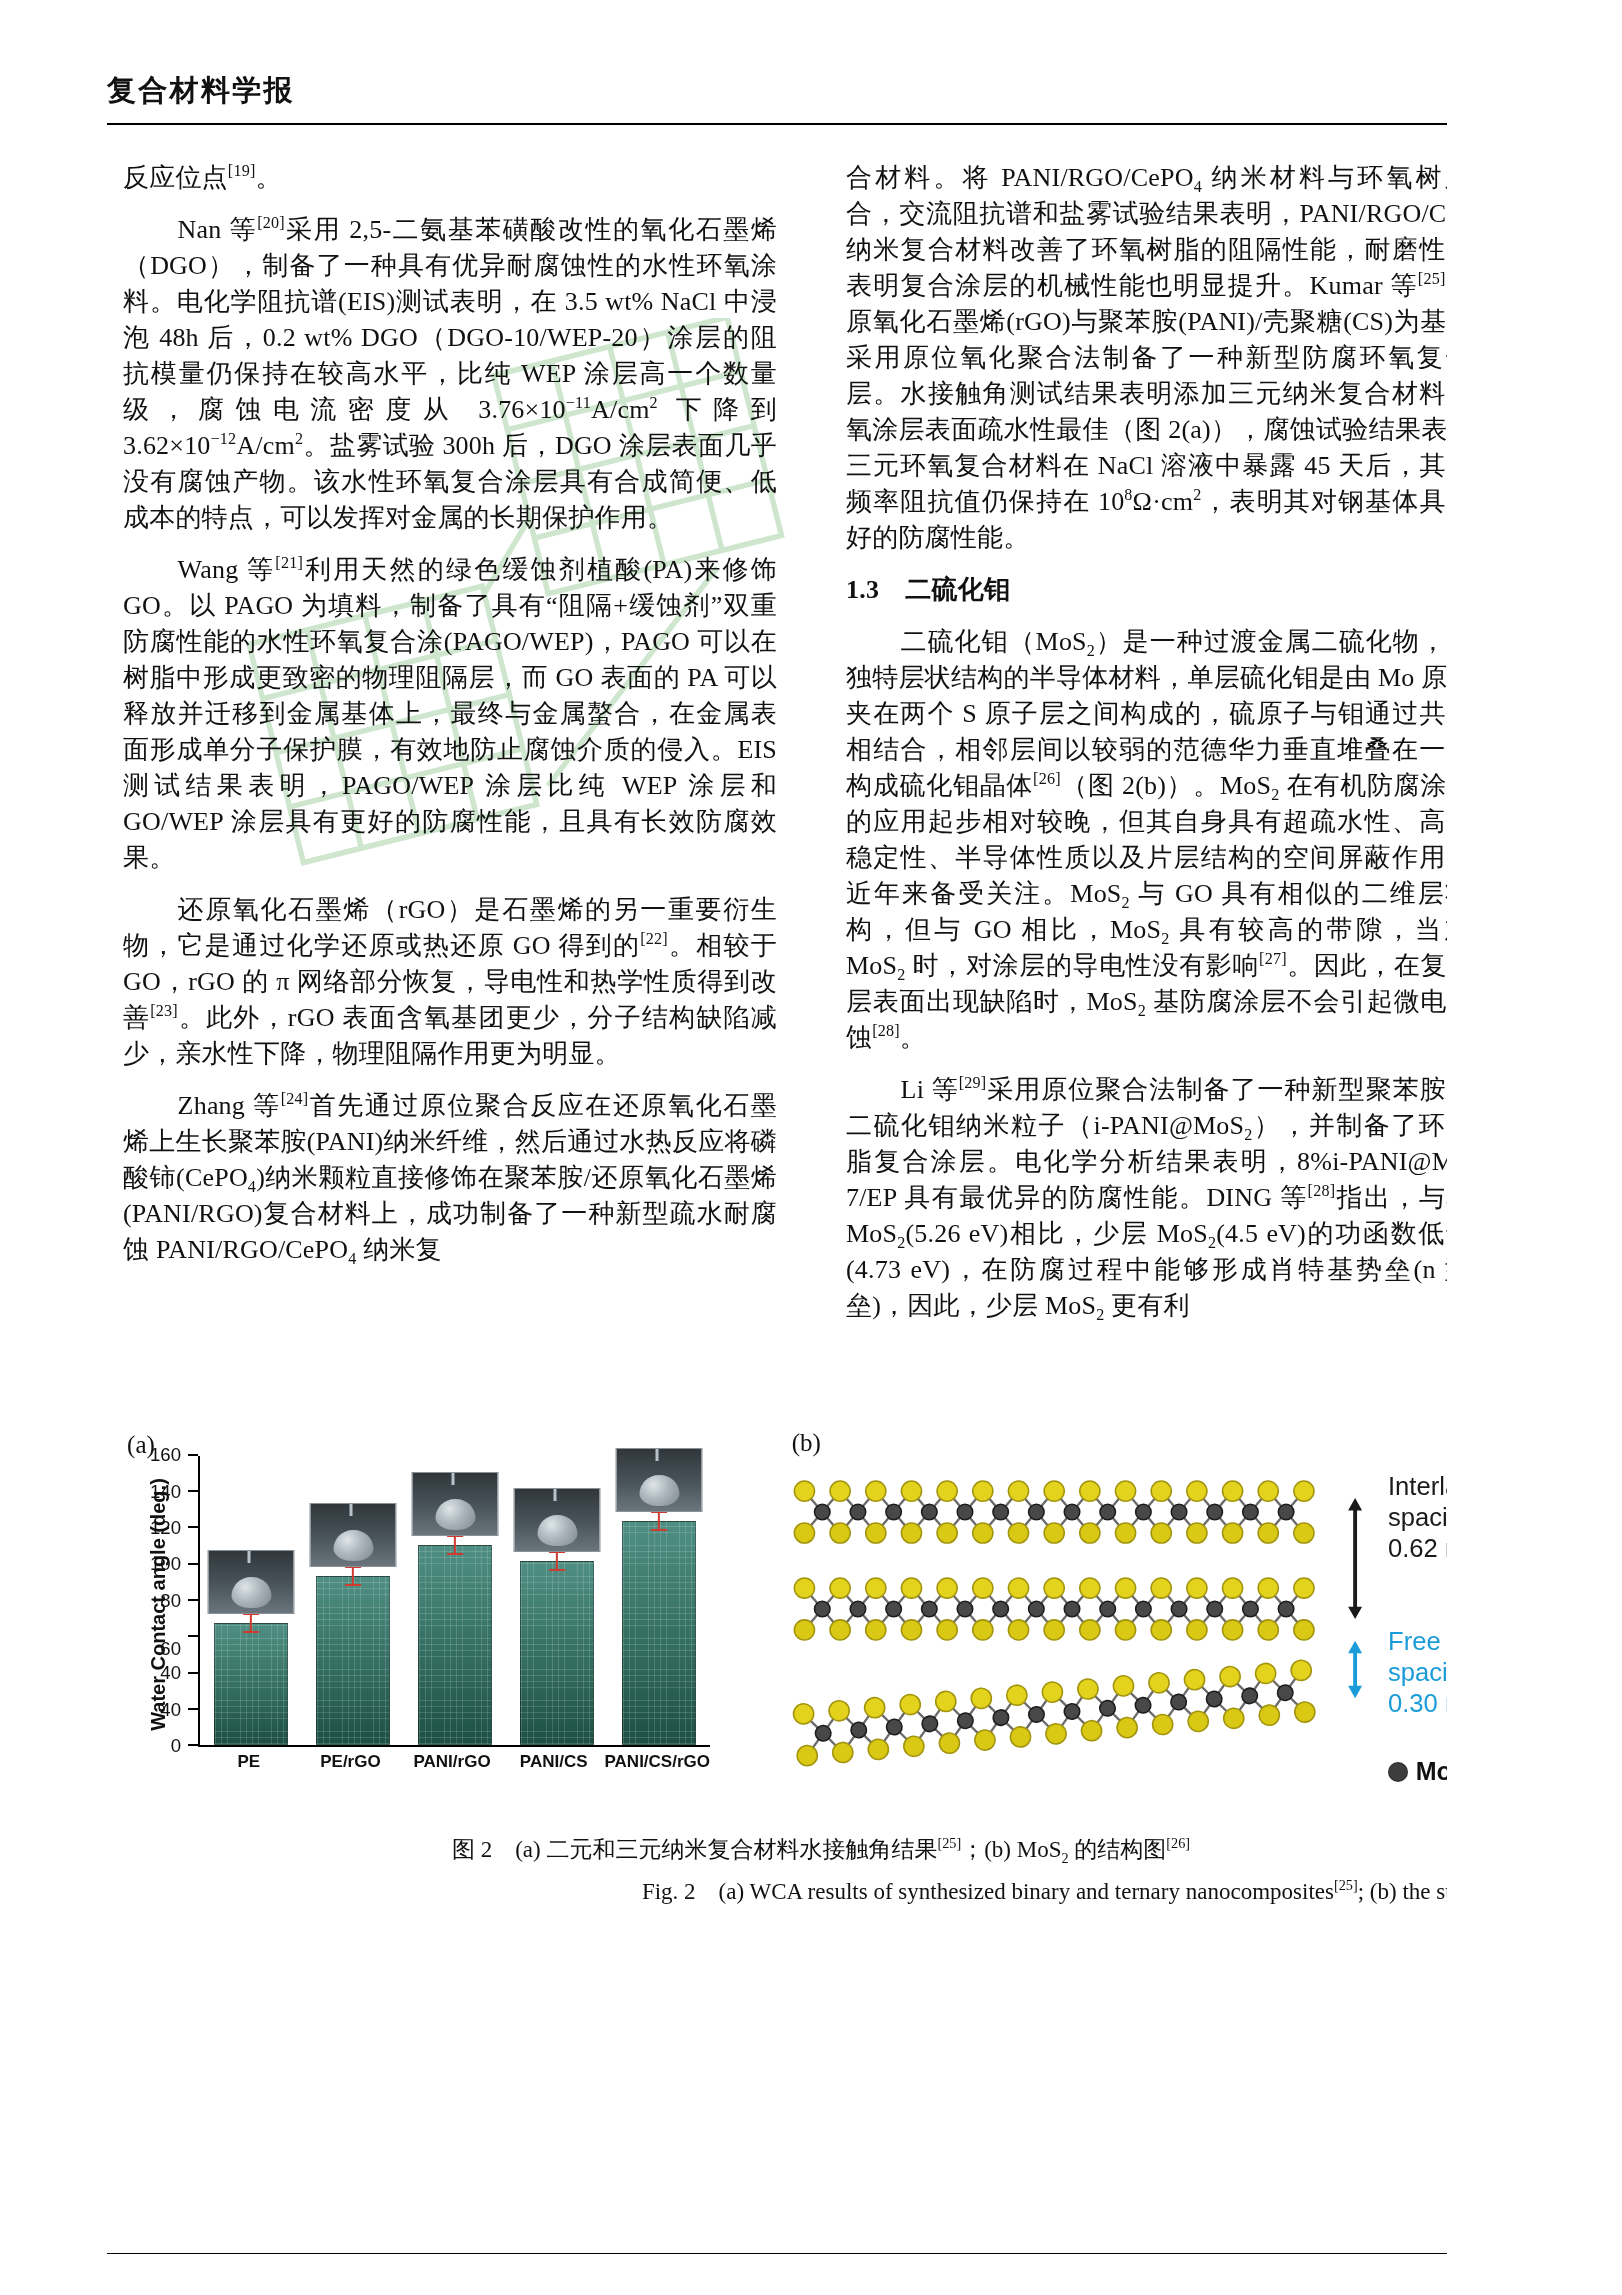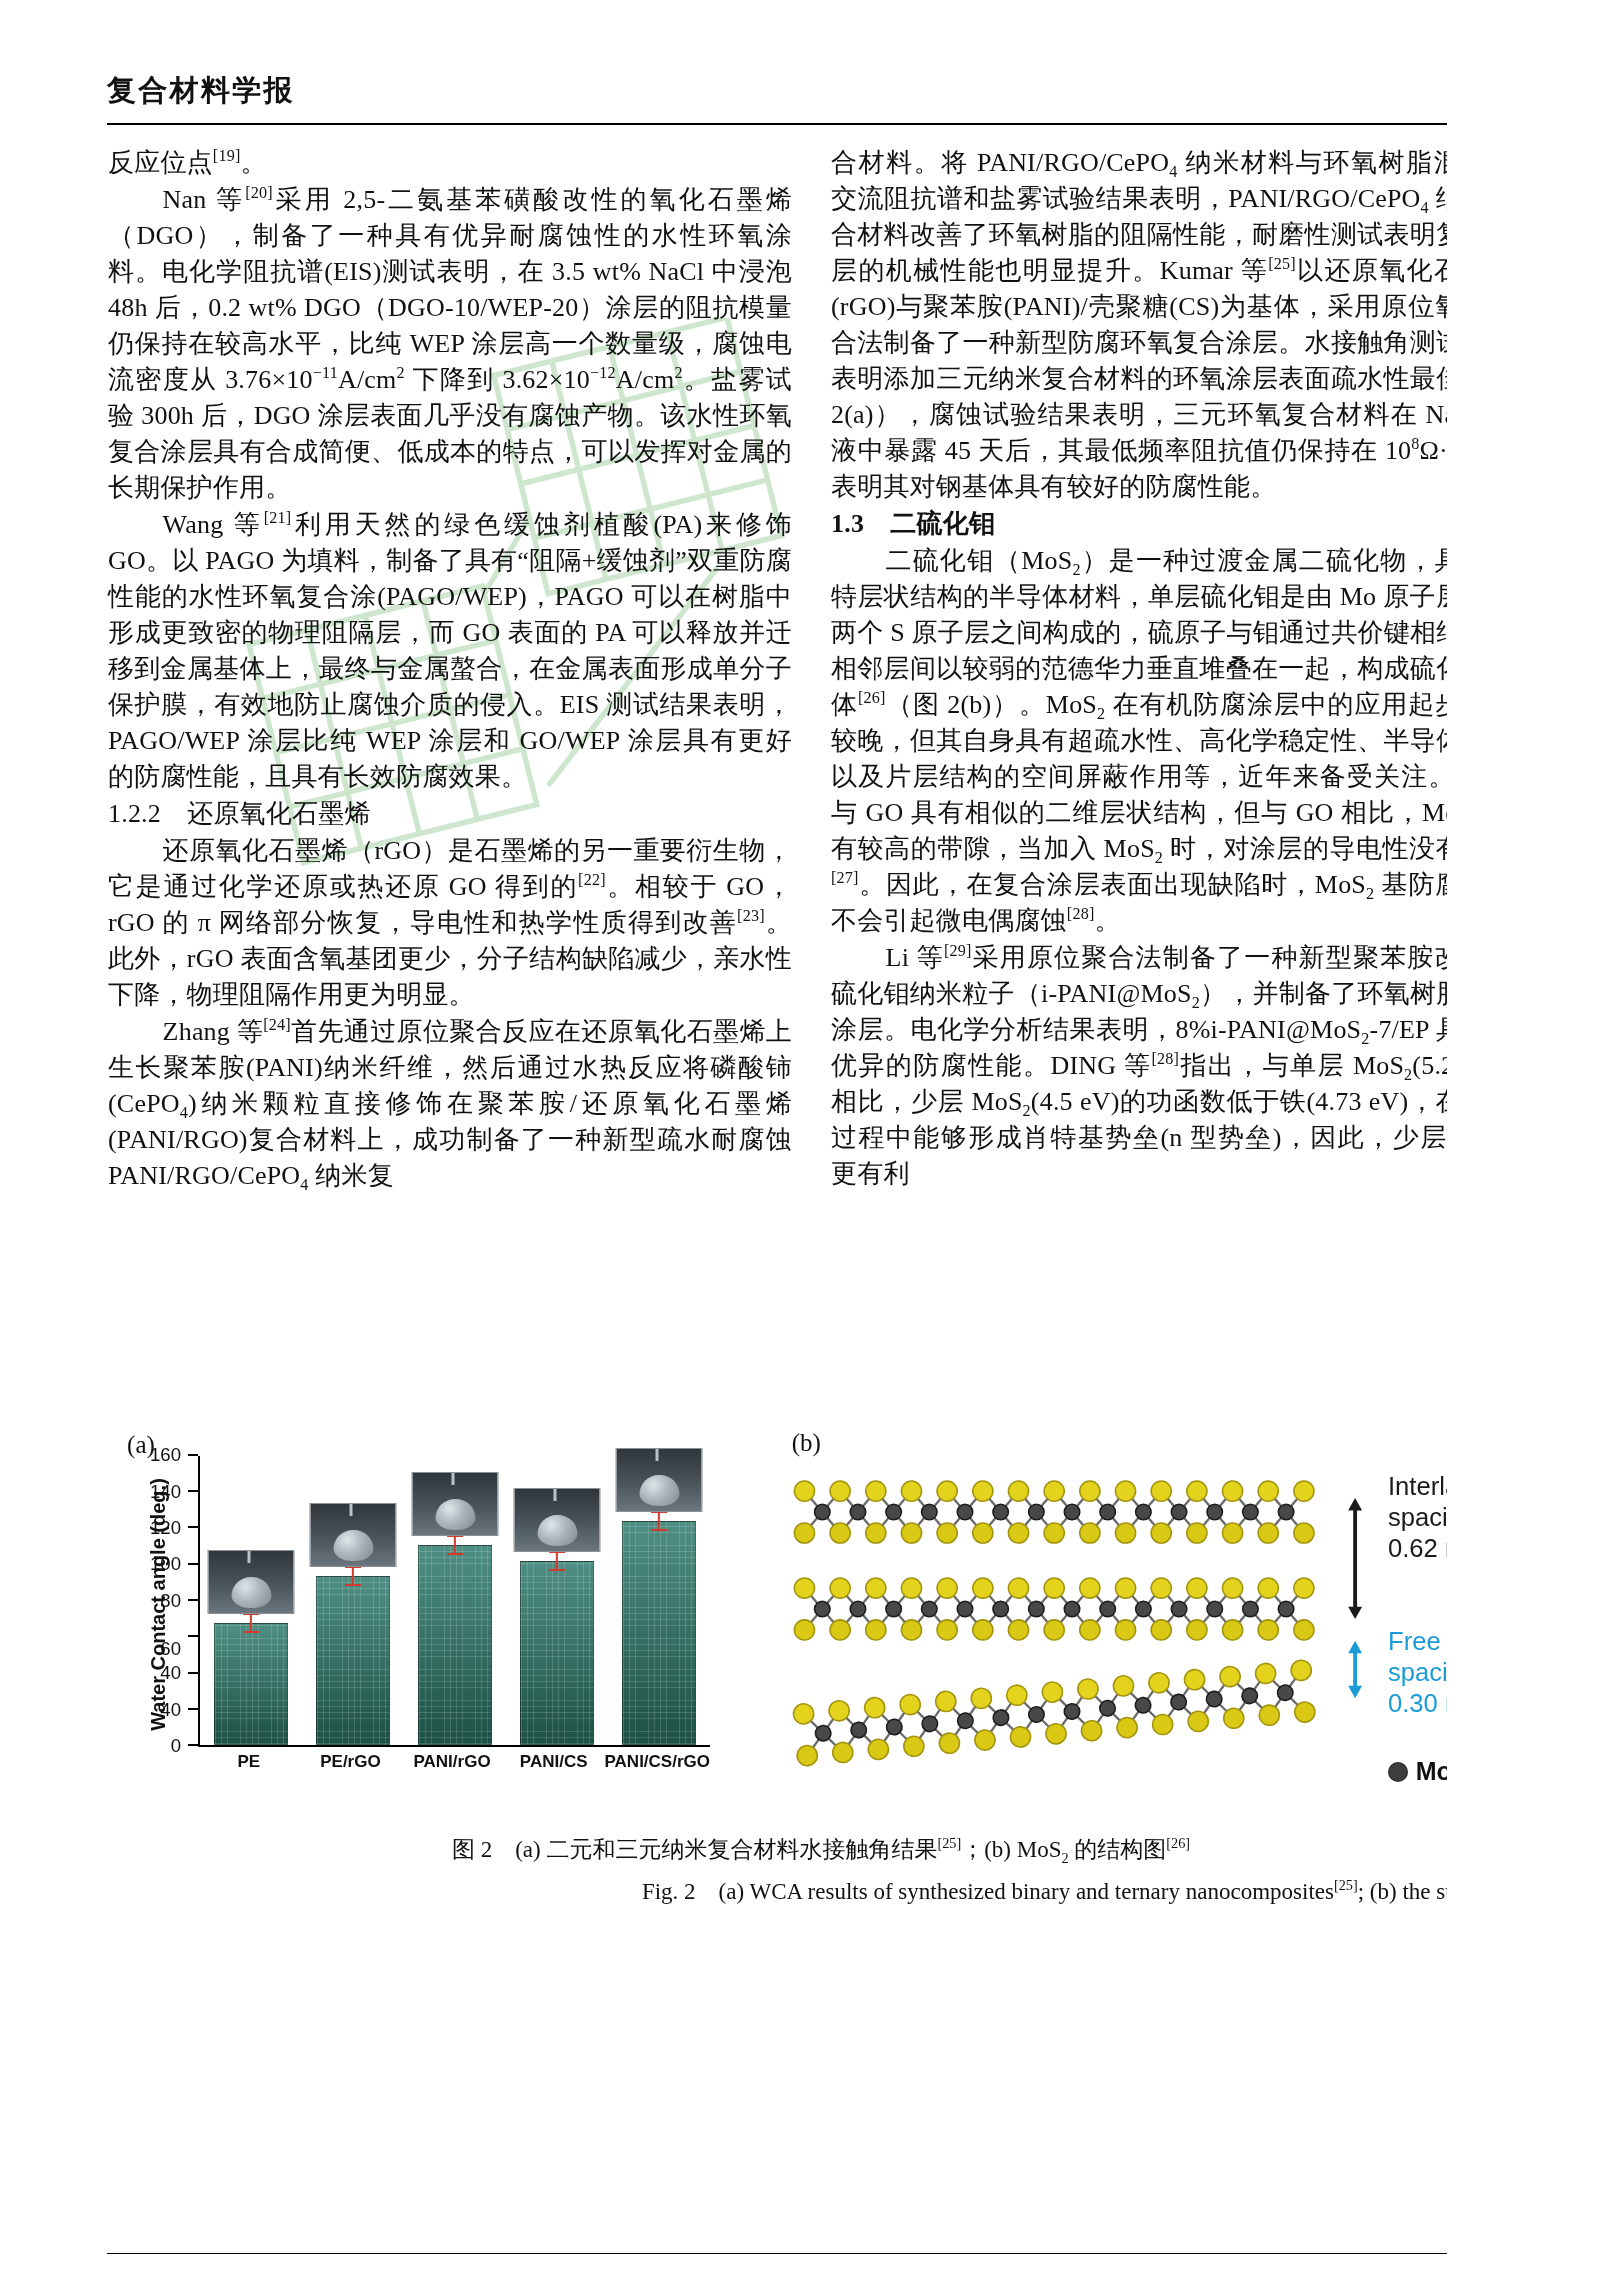--- a/index.html
+++ b/index.html
@@ -10,21 +10,21 @@
   }
   .watermark { position:absolute; left:178px; top:318px; width:714px; height:574px; z-index:0; pointer-events:none; }
   .journal-header { position:absolute; left:107px; top:71px; font-size:29px; font-weight:bold; letter-spacing:2.3px; z-index:2; }
   .header-rule { position:absolute; left:107px; top:123px; width:1410px; border-top:2.3px solid #000; z-index:2; }
   .footer-rule { position:absolute; left:107px; top:2253px; width:1410px; border-top:1.6px solid #000; z-index:2; }
 
   .col { position:absolute; top:144px; width:686px; font-size:26px; line-height:36px;
          text-align:justify; letter-spacing:0.2px; z-index:1; }
   .col-left  { left:107px; }
   .col-right { left:830px; }
-  .col p { margin:1px; }
+  .col p { margin:16px; }
   .para { text-indent:2.1em; }
   .para-cont { text-indent:0; }
   .sec-heading { text-indent:0; }
   .sec-heading-bold { font-weight:bold; }
   sup, sub { font-size:0.62em; line-height:0; }
 
   .figure { position:absolute; left:0; top:1431px; width:1623px; height:365px; z-index:1; }
 
   
   .wca-chart { position:absolute; left:124px; top:7.8px; width:621px; height:357px;
@@ -89,21 +89,20 @@
     </g>
   </svg>
 
   <div class="journal-header">复合材料学报</div>
   <div class="header-rule"></div>
 
   <div class="col col-left">
     <p class="para-cont">反应位点<sup>[19]</sup>。</p>
     <p class="para">Nan 等<sup>[20]</sup>采用 2,5-二氨基苯磺酸改性的氧化石墨烯（DGO），制备了一种具有优异耐腐蚀性的水性环氧涂料。电化学阻抗谱(EIS)测试表明，在 3.5 wt% NaCl 中浸泡 48h 后，0.2 wt% DGO（DGO-10/WEP-20）涂层的阻抗模量仍保持在较高水平，比纯 WEP 涂层高一个数量级，腐蚀电流密度从 3.76×10<sup>−11</sup>A/cm<sup>2</sup> 下降到 3.62×10<sup>−12</sup>A/cm<sup>2</sup>。盐雾试验 300h 后，DGO 涂层表面几乎没有腐蚀产物。该水性环氧复合涂层具有合成简便、低成本的特点，可以发挥对金属的长期保护作用。</p>
     <p class="para">Wang 等<sup>[21]</sup>利用天然的绿色缓蚀剂植酸(PA)来修饰 GO。以 PAGO 为填料，制备了具有“阻隔+缓蚀剂”双重防腐性能的水性环氧复合涂(PAGO/WEP)，PAGO 可以在树脂中形成更致密的物理阻隔层，而 GO 表面的 PA 可以释放并迁移到金属基体上，最终与金属螯合，在金属表面形成单分子保护膜，有效地防止腐蚀介质的侵入。EIS 测试结果表明，PAGO/WEP 涂层比纯 WEP 涂层和 GO/WEP 涂层具有更好的防腐性能，且具有长效防腐效果。</p>
-    <p class="sec-heading">1.2.2　还原氧化石墨烯</p>
     <p class="para">还原氧化石墨烯（rGO）是石墨烯的另一重要衍生物，它是通过化学还原或热还原 GO 得到的<sup>[22]</sup>。相较于 GO，rGO 的 π 网络部分恢复，导电性和热学性质得到改善<sup>[23]</sup>。此外，rGO 表面含氧基团更少，分子结构缺陷减少，亲水性下降，物理阻隔作用更为明显。</p>
     <p class="para">Zhang 等<sup>[24]</sup>首先通过原位聚合反应在还原氧化石墨烯上生长聚苯胺(PANI)纳米纤维，然后通过水热反应将磷酸铈(CePO<sub>4</sub>)纳米颗粒直接修饰在聚苯胺/还原氧化石墨烯(PANI/RGO)复合材料上，成功制备了一种新型疏水耐腐蚀 PANI/RGO/CePO<sub>4</sub> 纳米复</p>
   </div>
 
   <div class="col col-right">
     <p class="para-cont">合材料。将 PANI/RGO/CePO<sub>4</sub> 纳米材料与环氧树脂混合，交流阻抗谱和盐雾试验结果表明，PANI/RGO/CePO<sub>4</sub> 纳米复合材料改善了环氧树脂的阻隔性能，耐磨性测试表明复合涂层的机械性能也明显提升。Kumar 等<sup>[25]</sup>以还原氧化石墨烯(rGO)与聚苯胺(PANI)/壳聚糖(CS)为基体，采用原位氧化聚合法制备了一种新型防腐环氧复合涂层。水接触角测试结果表明添加三元纳米复合材料的环氧涂层表面疏水性最佳（图 2(a)），腐蚀试验结果表明，三元环氧复合材料在 NaCl 溶液中暴露 45 天后，其最低频率阻抗值仍保持在 10<sup>8</sup>Ω·cm<sup>2</sup>，表明其对钢基体具有较好的防腐性能。</p>
     <p class="sec-heading sec-heading-bold">1.3　二硫化钼</p>
     <p class="para">二硫化钼（MoS<sub>2</sub>）是一种过渡金属二硫化物，具有独特层状结构的半导体材料，单层硫化钼是由 Mo 原子层夹在两个 S 原子层之间构成的，硫原子与钼通过共价键相结合，相邻层间以较弱的范德华力垂直堆叠在一起，构成硫化钼晶体<sup>[26]</sup>（图 2(b)）。MoS<sub>2</sub> 在有机防腐涂层中的应用起步相对较晚，但其自身具有超疏水性、高化学稳定性、半导体性质以及片层结构的空间屏蔽作用等，近年来备受关注。MoS<sub>2</sub> 与 GO 具有相似的二维层状结构，但与 GO 相比，MoS<sub>2</sub> 具有较高的带隙，当加入 MoS<sub>2</sub> 时，对涂层的导电性没有影响<sup>[27]</sup>。因此，在复合涂层表面出现缺陷时，MoS<sub>2</sub> 基防腐涂层不会引起微电偶腐蚀<sup>[28]</sup>。</p>
     <p class="para">Li 等<sup>[29]</sup>采用原位聚合法制备了一种新型聚苯胺改性二硫化钼纳米粒子（i-PANI@MoS<sub>2</sub>），并制备了环氧树脂复合涂层。电化学分析结果表明，8%i-PANI@MoS<sub>2</sub>-7/EP 具有最优异的防腐性能。DING 等<sup>[28]</sup>指出，与单层 MoS<sub>2</sub>(5.26 eV)相比，少层 MoS<sub>2</sub>(4.5 eV)的功函数低于铁(4.73 eV)，在防腐过程中能够形成肖特基势垒(n 型势垒)，因此，少层 MoS<sub>2</sub> 更有利</p>
   </div>

